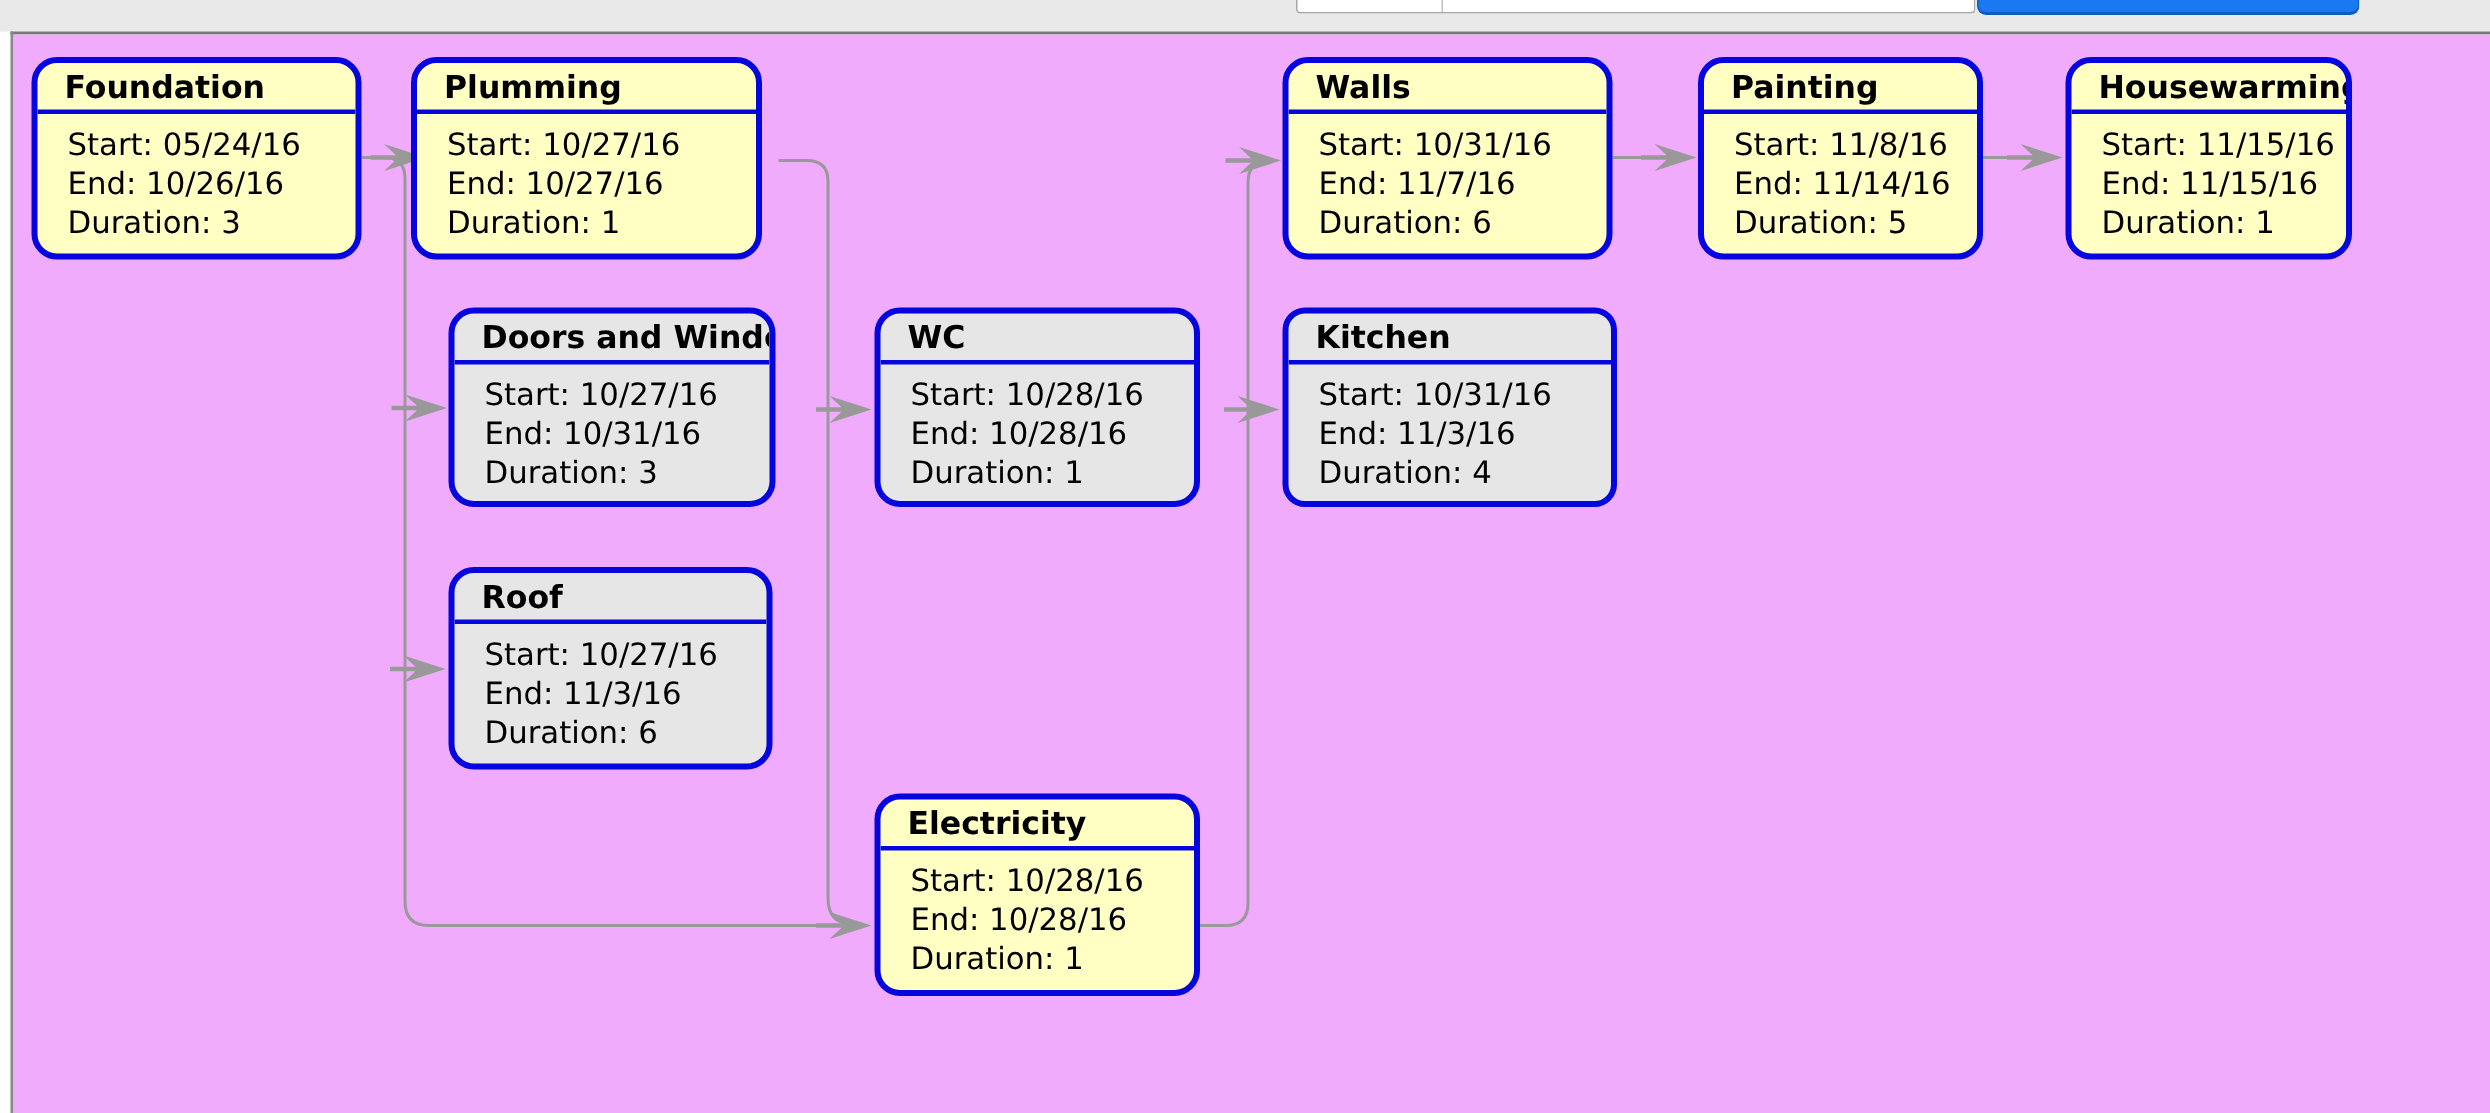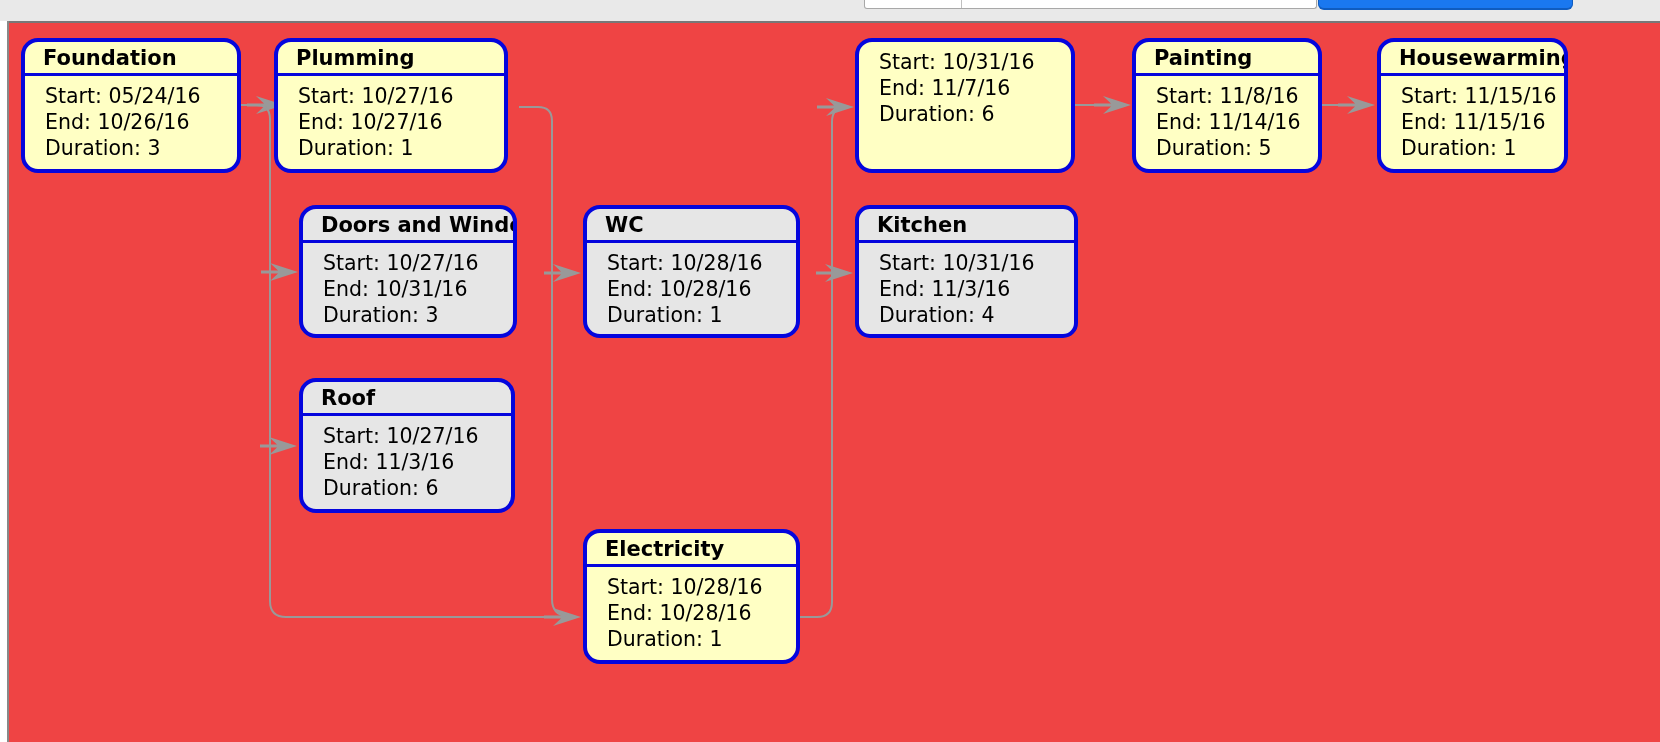--- a/index.html
+++ b/index.html
@@ -13,21 +13,21 @@
                   border-radius:0 0 3px 3px; }
   .topbar-field-divider { position:absolute; left:96px; top:0; width:1px; height:8px; background:#c0c0c0; }
   .topbar-button { position:absolute; left:1318px; top:0; width:255px; height:10px;
                    border-radius:0 0 6px 6px; border-bottom:2px solid #0f5cc0;
                    border-left:1px solid #0f5cc0; border-right:1px solid #0f5cc0; }
 
   
   .panel-top-border  { position:absolute; left:7px; top:21px; width:1653px; height:2px; background:#787878; }
   .panel-left-border { position:absolute; left:7px; top:21px; width:2px; height:721px; background:#888888; }
 
-  .canvas { position:absolute; left:9px; top:23px; width:1651px; height:719px; background:#ef4444; }
+  .canvas { position:absolute; left:9px; top:23px; width:1651px; height:719px; background:#f0abfc; }
   #edge-layer { position:absolute; left:-9px; top:-23px; width:1660px; height:742px; }
 
   
   .task-node { position:absolute; border:4px solid #0505dd; border-radius:17px;
                overflow:hidden; cursor:default; }
   .task-node.yellow { background:#ffffc4; }
   .task-node.gray   { background:#e6e6e6; }
   .node-title { height:34px; border-bottom:3px solid #0505dd; display:flex; align-items:center;
                 padding:0 6px 0 18px; font-weight:bold; font-size:21px; color:#000;
                 white-space:nowrap; overflow:hidden; }
@@ -87,20 +87,21 @@
     </div>
     <div class="task-node yellow" style="left: 265px; top: 15px; width: 234px; height: 135px;">
       <div class="node-title">Plumming</div>
       <div class="node-body">
         <div>Start: 10/27/16</div>
         <div>End: 10/27/16</div>
         <div>Duration: 1</div>
       </div>
     </div>
     <div class="task-node yellow" style="left: 846px; top: 15px; width: 220px; height: 135px;">
+      <div class="node-title">Walls</div>
       <div class="node-body">
         <div>Start: 10/31/16</div>
         <div>End: 11/7/16</div>
         <div>Duration: 6</div>
       </div>
     </div>
     <div class="task-node yellow" style="left: 1123px; top: 15px; width: 190px; height: 135px;">
       <div class="node-title">Painting</div>
       <div class="node-body">
         <div>Start: 11/8/16</div>

